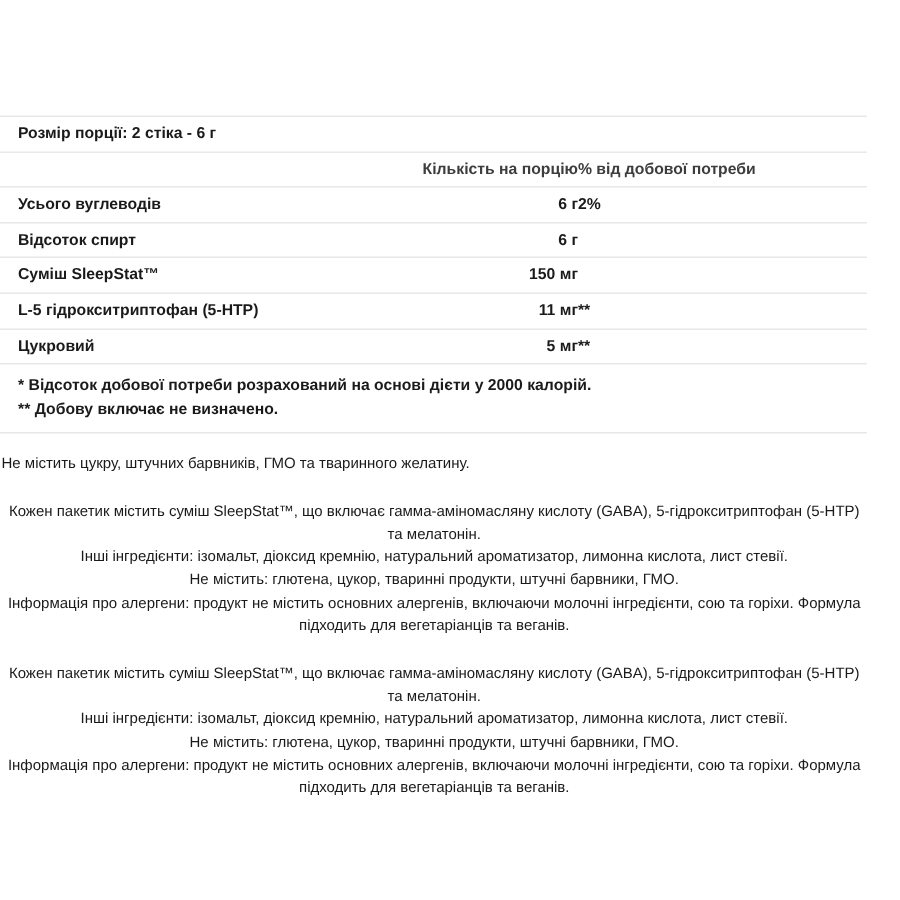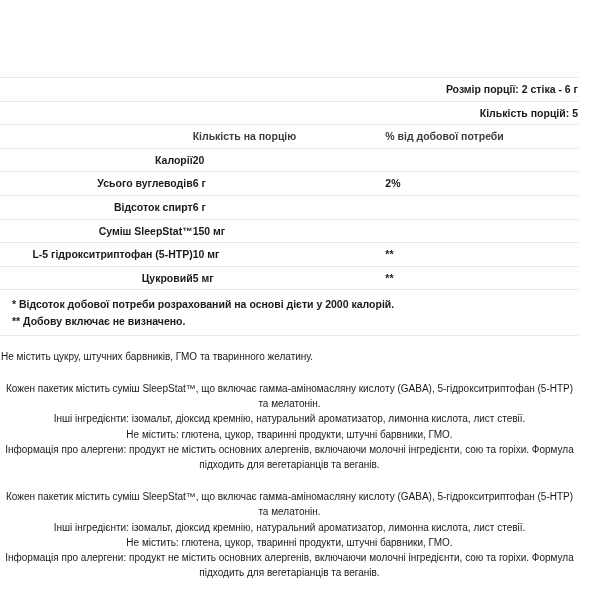--- a/index.html
+++ b/index.html
@@ -33,22 +33,22 @@
     font-size: 10.5px;
     font-weight: bold;
     line-height: 1.2;
   }
   .nutri-table td {
     border-top: 1px solid #e8e8e8;
     padding: 5px 0 5px 0;
     vertical-align: middle;
     height: 11px;
   }
-  .nutri-table td.c-name   { width: 378px; padding-left: 12px; box-sizing: border-box; text-align: right; }
-  .nutri-table td.c-amount { width: 105px; }
+  .nutri-table td.c-name   { width: 378px; padding-left: 12px; box-sizing: border-box; }
+  .nutri-table td.c-amount { width: 105px; text-align: right; }
   .nutri-table td.c-dv     { width: 95px; margin-top: 15px; }
 
   .nutri-table tr.head-row td {
     color: #3d3d3d;
     font-weight: bold;
   }
   .nutri-table tr.serving-row td {
     font-weight: bold;
   }
 
@@ -93,53 +93,45 @@
 
   <div class="spacer-top"></div>
 
   <table class="nutri-table">
     <tbody>
 
       <tr class="serving-row">
         <td class="c-name" colspan="3">Розмір порції: 2 стіка - 6 г</td>
       </tr>
 
-      <tr class="serving-row">
-        <td class="c-name" colspan="3">Кількість порцій: 5</td>
-      </tr>
 
       <tr class="head-row">
         <td class="c-name"></td>
         <td class="c-amount">Кількість на порцію</td>
         <td class="c-dv">% від добової потреби</td>
       </tr>
 
-      <tr>
-        <td class="c-name">Калорії</td>
-        <td class="c-amount">20</td>
-        <td class="c-dv"></td>
-      </tr>
       <tr>
         <td class="c-name">Усього вуглеводів</td>
         <td class="c-amount">6 г</td>
         <td class="c-dv">2%</td>
       </tr>
       <tr>
         <td class="c-name">Відсоток спирт</td>
         <td class="c-amount">6 г</td>
         <td class="c-dv"></td>
       </tr>
       <tr>
         <td class="c-name">Суміш SleepStat™</td>
         <td class="c-amount">150 мг</td>
         <td class="c-dv"></td>
       </tr>
       <tr>
         <td class="c-name">L-5 гідрокситриптофан (5-HTP)</td>
-        <td class="c-amount">10 мг</td>
+        <td class="c-amount">11 мг</td>
         <td class="c-dv">**</td>
       </tr>
       <tr>
         <td class="c-name">Цукровий</td>
         <td class="c-amount">5 мг</td>
         <td class="c-dv">**</td>
       </tr>
 
     </tbody>
   </table>

